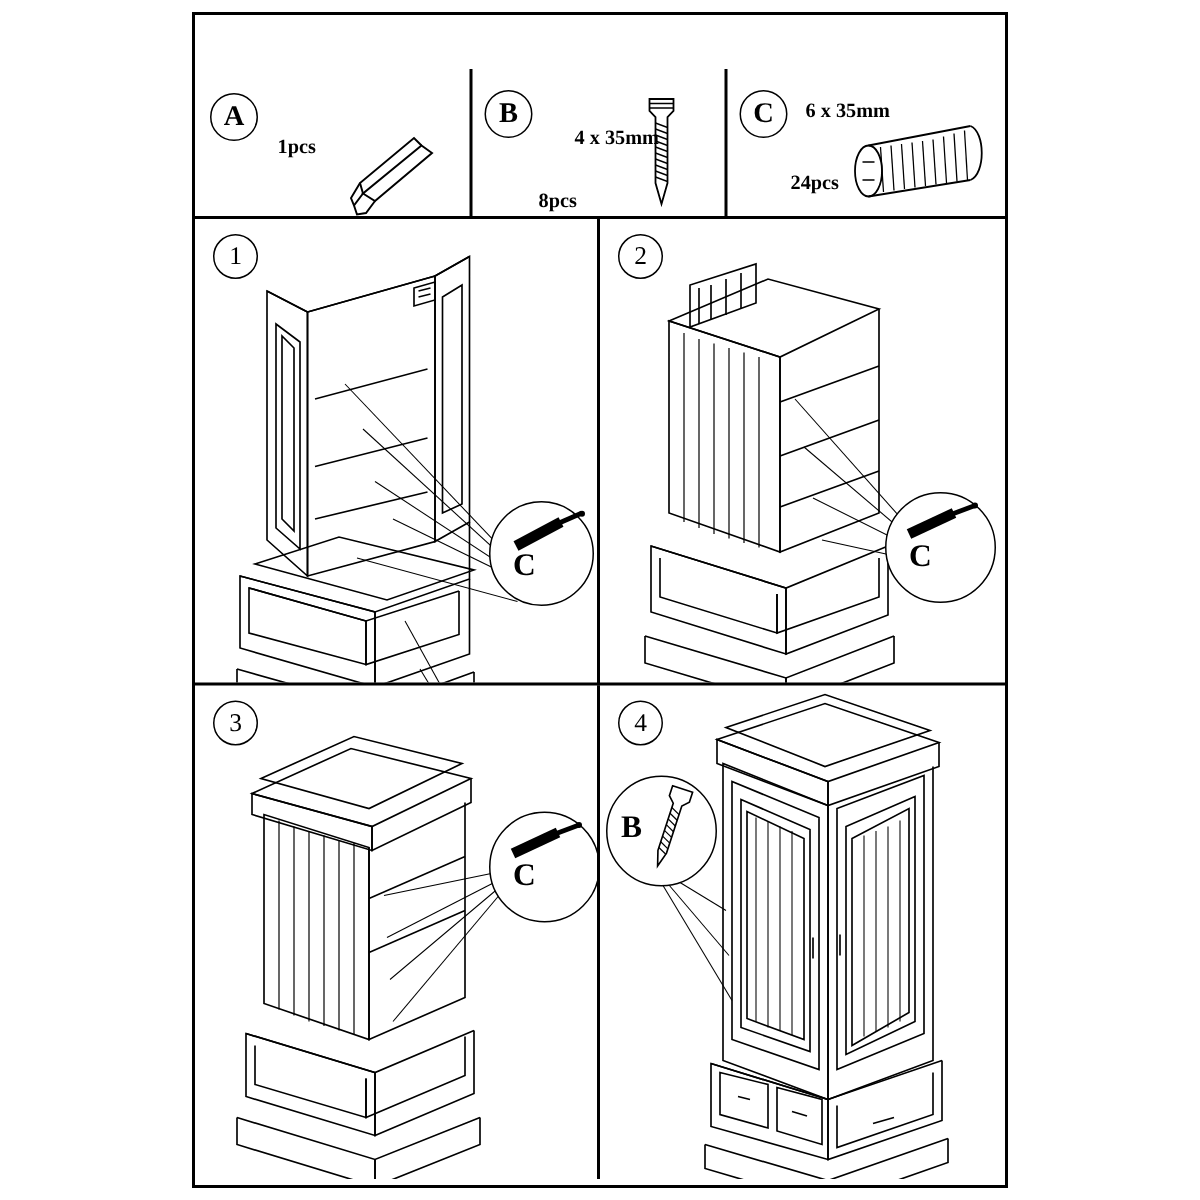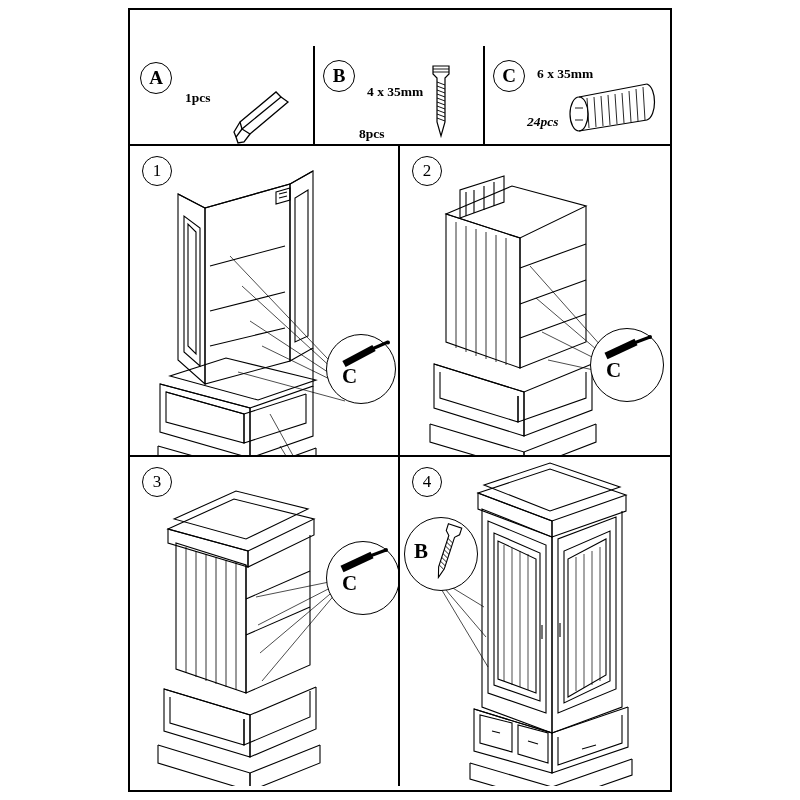--- a/index.html
+++ b/index.html
@@ -143,21 +143,21 @@
       <svg width="120" height="60" style="position:absolute; left:48px; top:40px;">
         <path class="ln" stroke-width="1.3" d="M103 11 L110 16 L72 48 L64 43 Z"></path>
         <path class="ln" stroke-width="1.3" d="M72 48 L66 56 L60 57 L58 51 L64 43"></path>
         <path class="ln" stroke-width="1.3" d="M103 11 L98 6 L62 36 L64 43"></path>
         <path class="ln" stroke-width="1.3" d="M58 51 L56 46 L62 36"></path>
       </svg>
     </div>
 
     <div class="part-cell b">
       <div class="circle-letter" style="left:8px; top:14px;">B</div>
-      <div class="part-text" style="left:52px; top:22px;">4 x 35mm</div>
+      <div class="part-text" style="left:68px; top:22px;">4 x 35mm</div>
       <div class="part-text" style="left:44px; top:64px;">8pcs</div>
       <svg width="80" height="80" style="position:absolute; left:94px; top:12px;">
         <g transform="translate(20,4)">
           <path class="ln" stroke-width="1.2" d="M4 4 L20 4 L20 12 L16 16 L16 60 L12 74 L8 60 L8 16 L4 12 Z"></path>
           <path class="ln" stroke-width="0.9" d="M4 7 L20 7 M4 10 L20 10"></path>
           <g stroke="#000" stroke-width="0.9" fill="none">
             <path d="M8 20 L16 23"></path>
               <path d="M8 24 L16 27"></path>
               <path d="M8 28 L16 31"></path>
             <path d="M8 32 L16 35"></path>
@@ -168,21 +168,21 @@
               <path d="M8 52 L16 55"></path>
             <path d="M8 56 L16 59"></path>
           </g>
         </g>
       </svg>
     </div>
 
     <div class="part-cell c">
       <div class="circle-letter" style="left:8px; top:14px;">C</div>
       <div class="part-text" style="left:52px; top:4px;">6 x 35mm</div>
-      <div class="part-text" style="left:42px; top:52px;font-style:italic;">24pcs</div>
+      <div class="part-text" style="left:42px; top:52px;">24pcs</div>
       <svg width="110" height="80" style="position:absolute; left:72px; top:18px;">
         <g transform="translate(4,6)">
           <ellipse class="ln" stroke-width="1.2" cx="18" cy="44" rx="9" ry="17"></ellipse>
           <path class="ln" stroke-width="1.2" d="M18 27 L86 14 M18 61 L86 50"></path>
           <path class="ln" stroke-width="1.2" d="M86 14 C96 18 96 46 86 50"></path>
           <g stroke="#000" stroke-width="0.85" fill="none">
             <path d="M26 28 L28 58"></path>
               <path d="M33 27 L35 57"></path>
               <path d="M40 26 L42 56"></path>
             <path d="M47 25 L49 55"></path>

